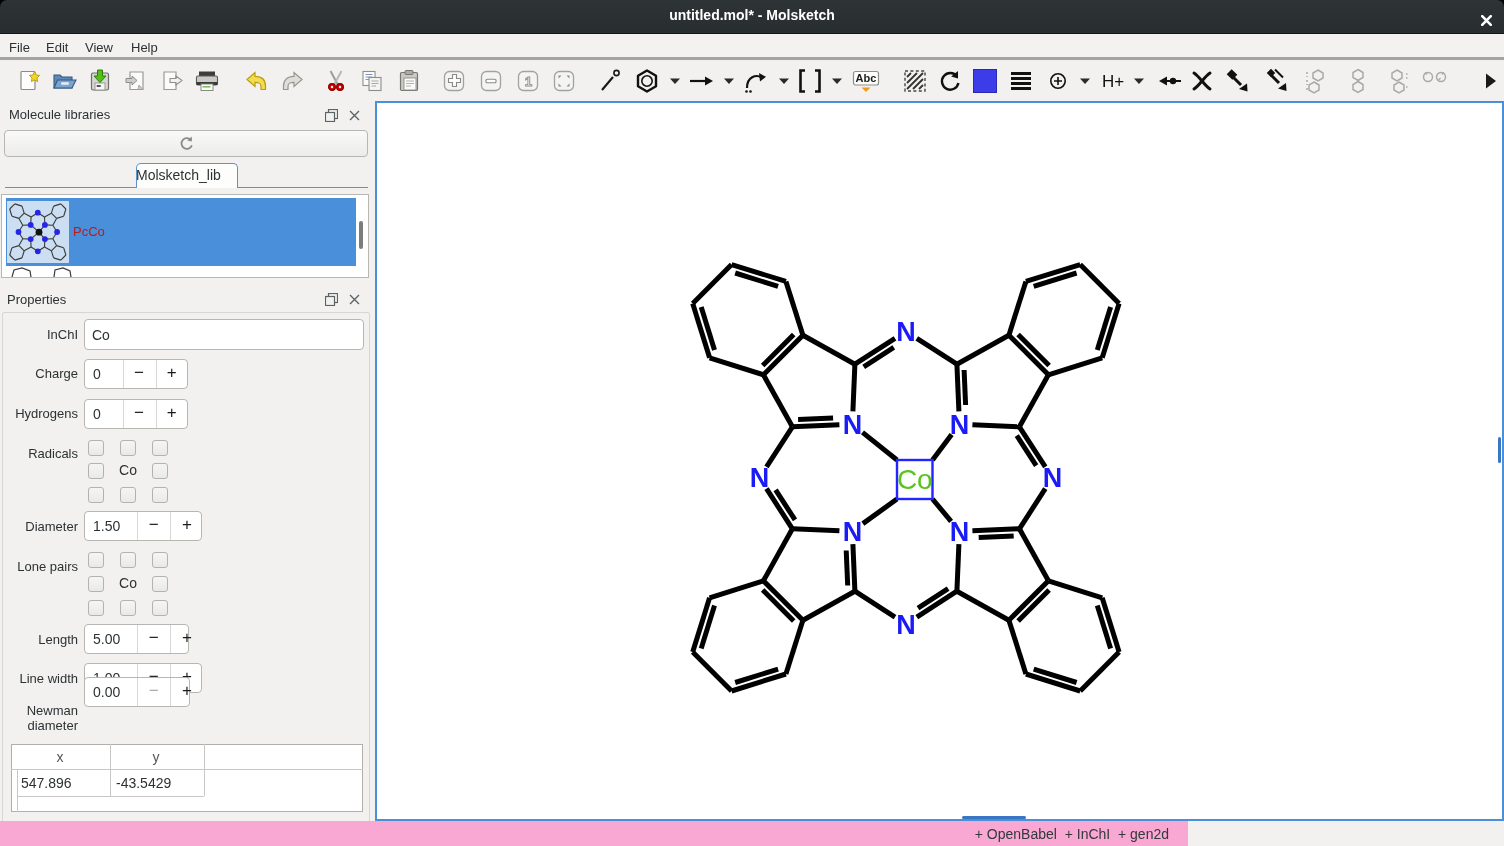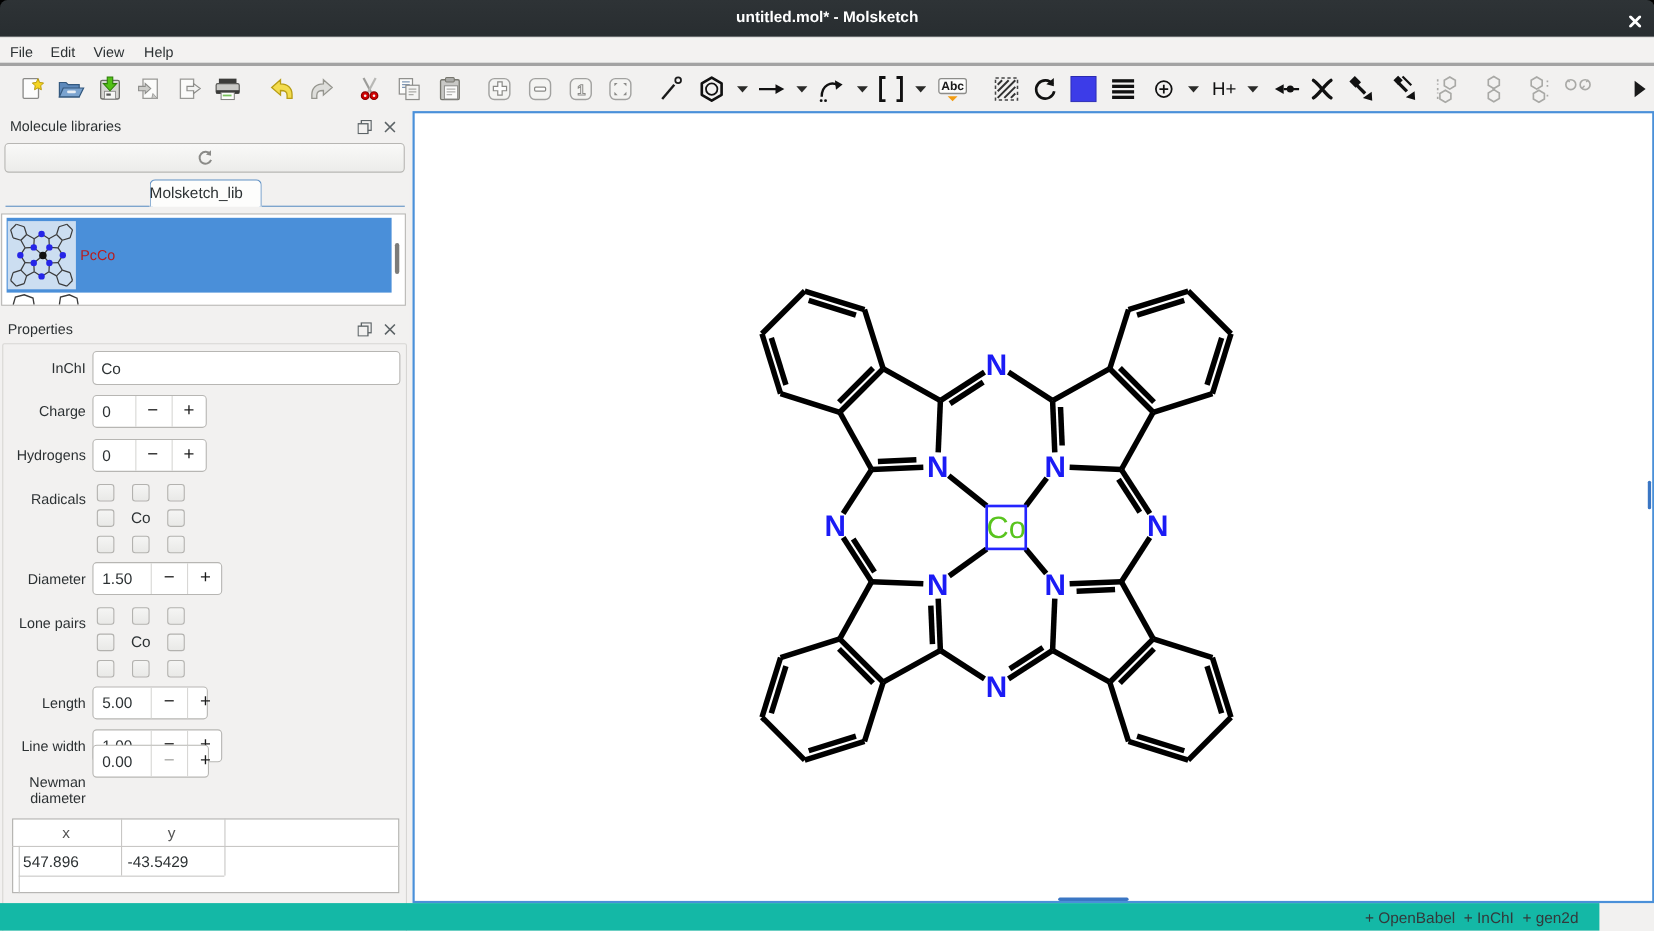--- a/index.html
+++ b/index.html
@@ -11,21 +11,21 @@
 #titlebar .tt { width:100%; text-align:center; top:7px; color:#fff;
   font-size:14px; font-weight:bold; letter-spacing:0px; }
 #winx { right:12px; top:12px; width:11px; height:11px; }
 #menubar { left:0; top:34px; width:1504px; height:26px; background:#f3f2f1;
   border-bottom:3px solid #a3a3a3; }
 .menu { top:6px; font-size:13px; color:#2c3133; }
 #toolbar { left:0; top:61px; width:1504px; height:39px; background:#f2f1f0; }
 #dock { left:0; top:100px; width:372px; height:721px; background:#f2f1f0; }
 #canvas { left:375px; top:101px; width:1129px; height:720px; background:#fff;
   border:2px solid #4a90d9; }
-#statusbar { left:0; top:821px; width:1454px; height:25px; background:#14b8a6; }
+#statusbar { left:0; top:821px; width:1188px; height:25px; background:#f9a8d4; }
 #status-r { right:19px; top:5px; font-size:14px; color:#33393b; }
 .hdrtxt { font-size:13px; color:#2c3133; }
 .btn { background:linear-gradient(#f9f9f8,#ececea); border:1px solid #b7b6b3;
   border-radius:4px; }
 .field { background:#fff; border:1px solid #b7b6b3; border-radius:4px; }
 .lbl { font-size:13px; color:#2c3133; text-align:right; }
 .spin { position:absolute; background:#fff; border:1px solid #b7b6b3; border-radius:4px; }
 .spin .sep { position:absolute; top:0; width:1px; height:100%; background:#d8d7d5; }
 .spin .val { position:absolute; left:8px; top:6px; font-size:14px; color:#2c3133; }
 .cb { position:absolute; width:16px; height:16px; border:1px solid #b3b2af;

